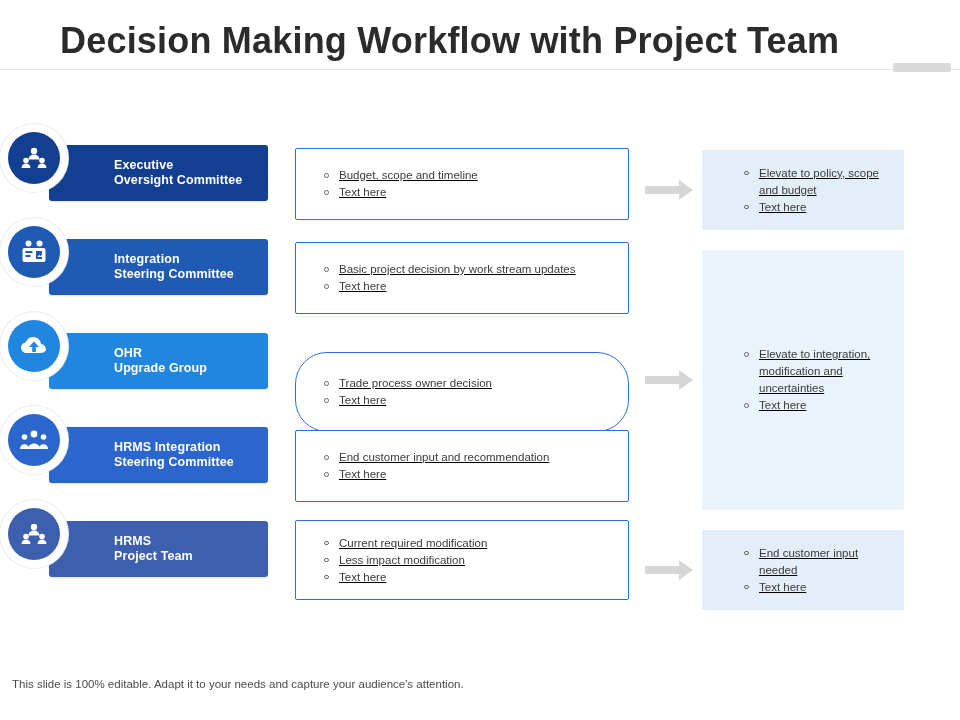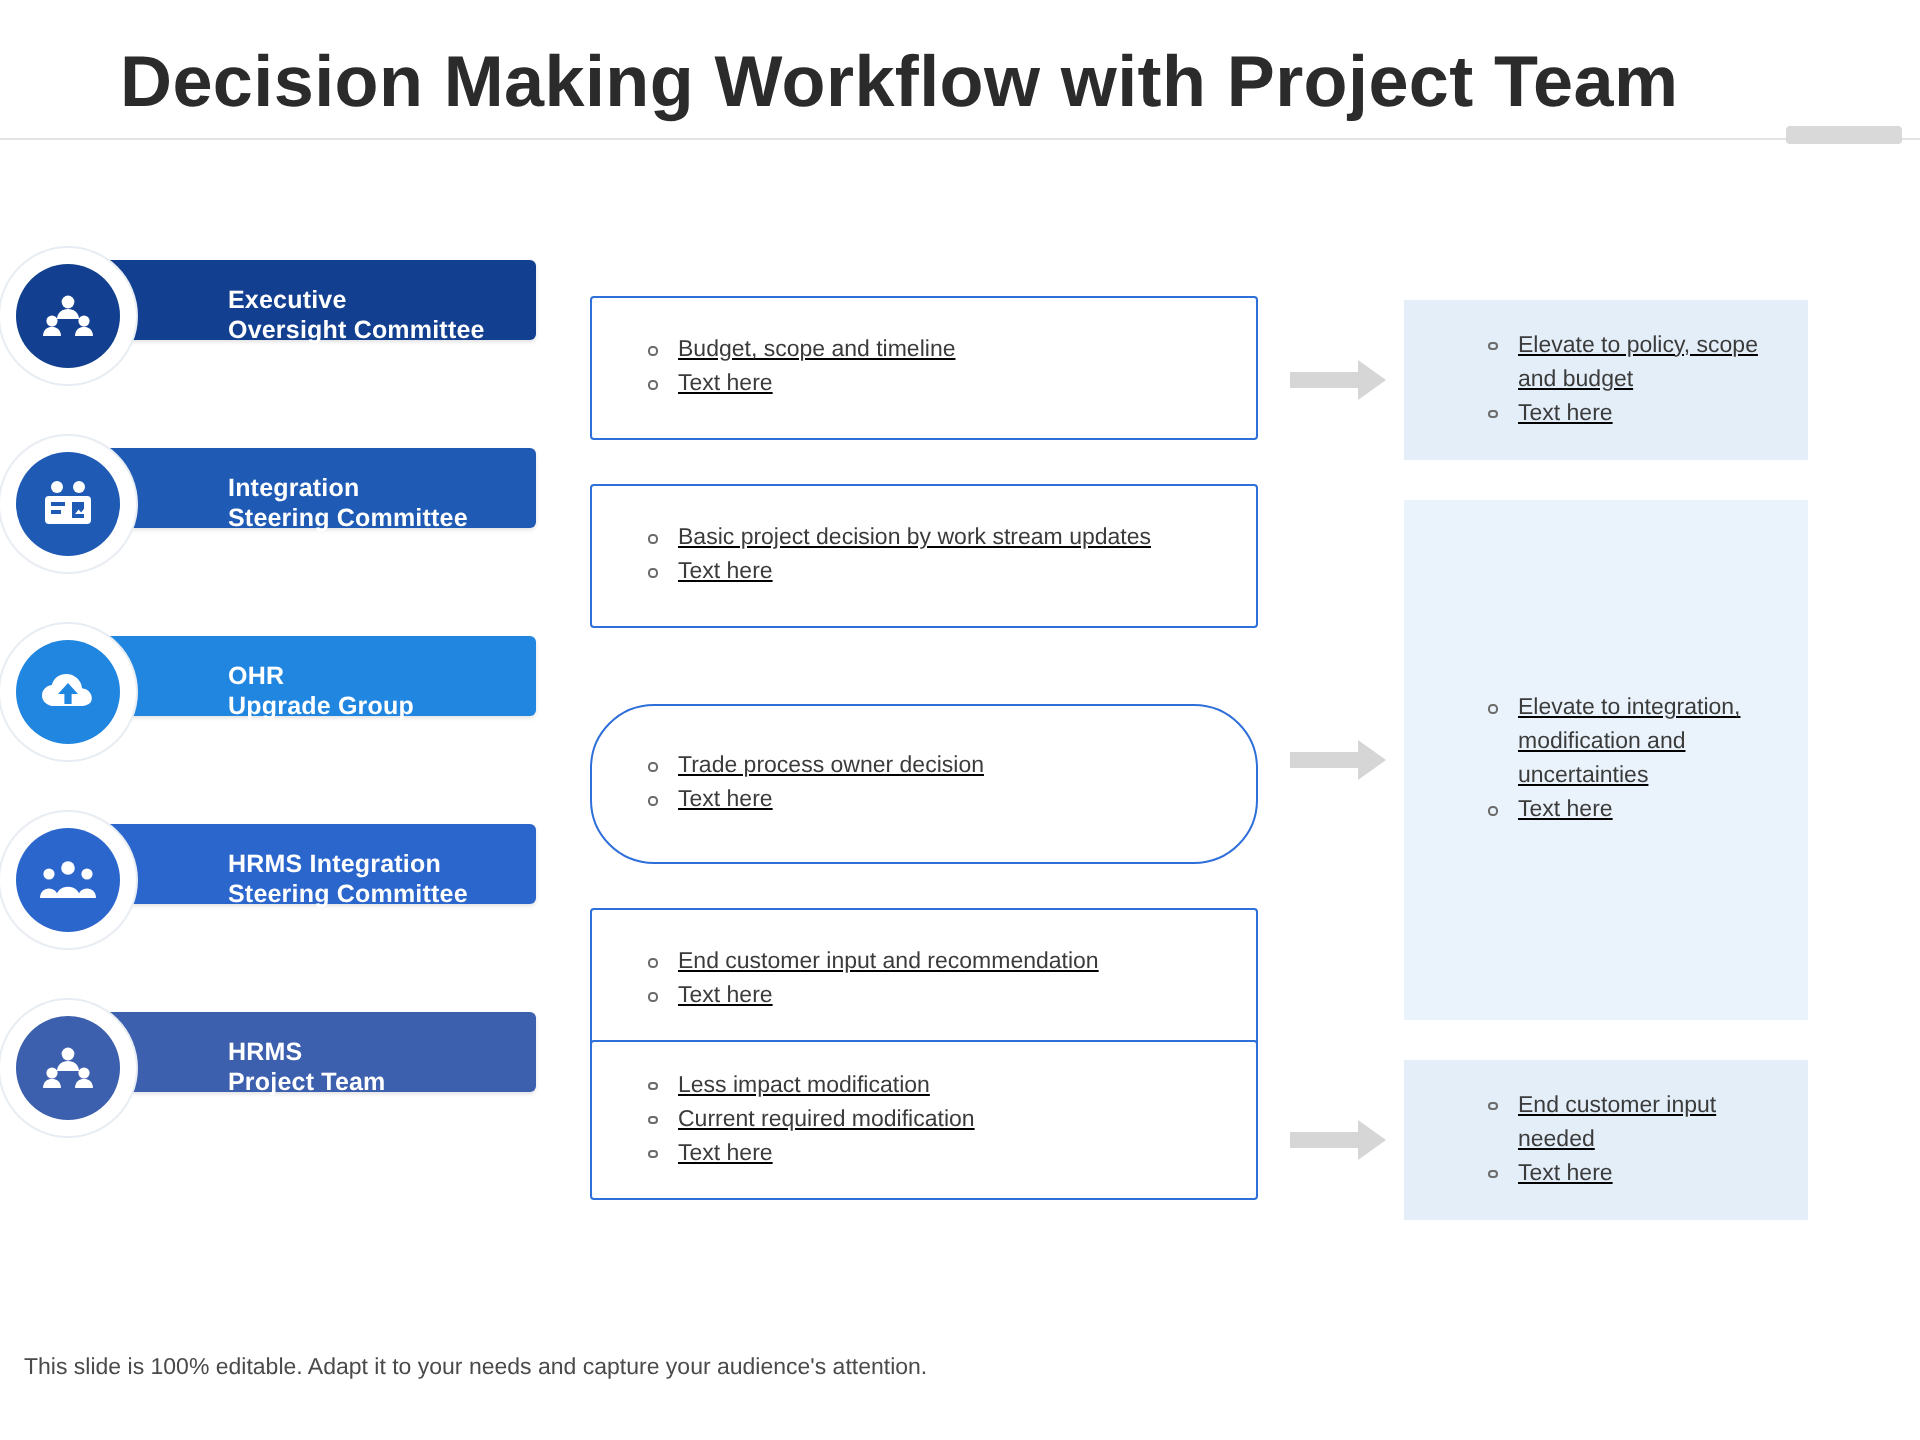--- a/index.html
+++ b/index.html
@@ -62,23 +62,23 @@
     position: absolute;
     left: 0;
     width: 960px;
     height: 78px;
   }
 
   
   .pill {
     position: absolute;
     left: 49px;
-    top: 0;
+    top: 15px;
     width: 219px;
-    height: 40px;
+    height: 56px;
     border-radius: 3px;
     box-shadow: 0 1px 2px rgba(0,0,0,0.12);
   }
   .pill-text {
     position: absolute;
     left: 65px;
     top: 0;
     width: 152px;
     height: 56px;
     display: flex;
@@ -286,21 +286,21 @@
         <svg width="28" height="22" viewBox="0 0 28 22" aria-hidden="true">
           <circle cx="14" cy="5" r="3.4" fill="#fff"></circle>
           <path d="M8 20c0-3.4 2.7-5.6 6-5.6s6 2.2 6 5.6z" fill="#fff"></path>
           <circle cx="4.5" cy="8" r="2.8" fill="#fff"></circle>
           <path d="M0 20c0-3 2-4.8 4.5-4.8S9 17 9 20z" fill="#fff"></path>
           <circle cx="23.5" cy="8" r="2.8" fill="#fff"></circle>
           <path d="M19 20c0-3 2-4.8 4.5-4.8S28 17 28 20z" fill="#fff"></path>
         </svg>
       </div>
     </div>
-    <div class="detail" style="top:18px;height:72px;margin-top:24px;">
+    <div class="detail" style="top:18px;height:72px;">
       <div class="bullets">
         <div class="bullet">End customer input and recommendation</div>
         <div class="bullet">Text here</div>
       </div>
     </div>
   </div>
 
   <div class="row" style="top:376px;">
     <div class="pill" style="background:#3c5fae;">
       <div class="pill-text">
@@ -315,22 +315,22 @@
           <path d="M7.5 12.5c0-3 2.5-5 5.5-5s5.5 2 5.5 5z" fill="#fff"></path>
           <circle cx="5" cy="13.5" r="2.8" fill="#fff"></circle>
           <path d="M0.5 21c0-2.8 2-4.6 4.5-4.6s4.5 1.8 4.5 4.6z" fill="#fff"></path>
           <circle cx="21" cy="13.5" r="2.8" fill="#fff"></circle>
           <path d="M16.5 21c0-2.8 2-4.6 4.5-4.6s4.5 1.8 4.5 4.6z" fill="#fff"></path>
         </svg>
       </div>
     </div>
     <div class="detail" style="top:14px;height:80px;">
       <div class="bullets">
+        <div class="bullet">Current required modification</div>
         <div class="bullet">Less impact modification</div>
-        <div class="bullet">Current required modification</div>
         <div class="bullet">Text here</div>
       </div>
     </div>
   </div>
 
   <div class="arrow" style="left:645px;top:50px;">
     <svg width="48" height="20" viewBox="0 0 48 20" aria-hidden="true">
       <path d="M0 6h34V0l14 10-14 10v-6H0z" fill="#d6d6d6"></path>
     </svg>
   </div>

